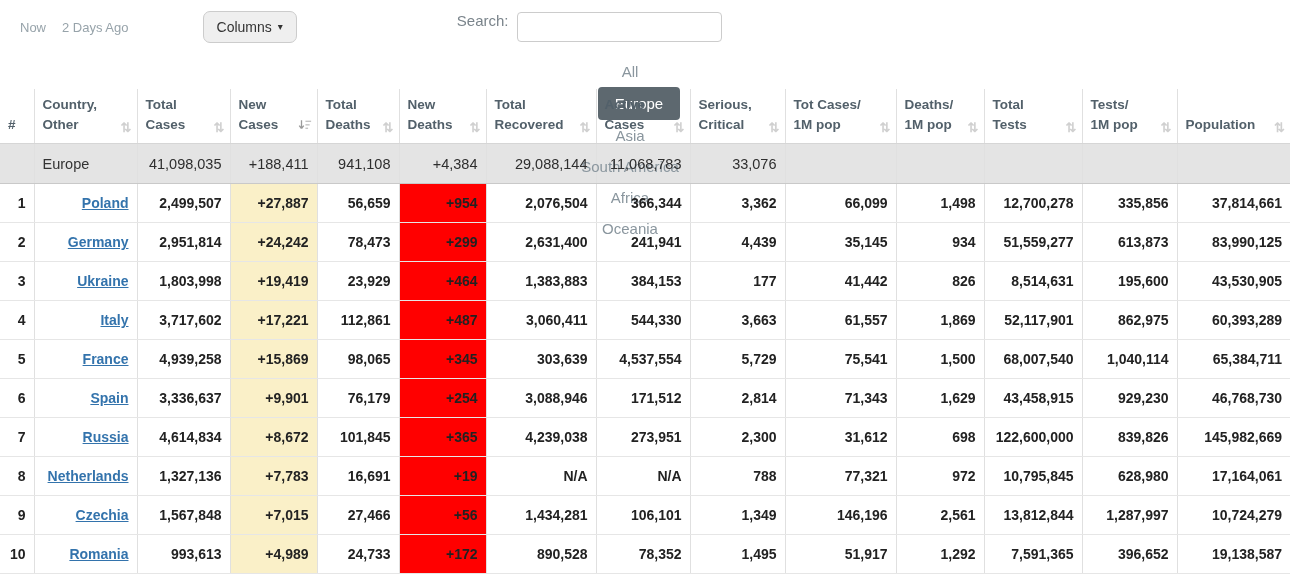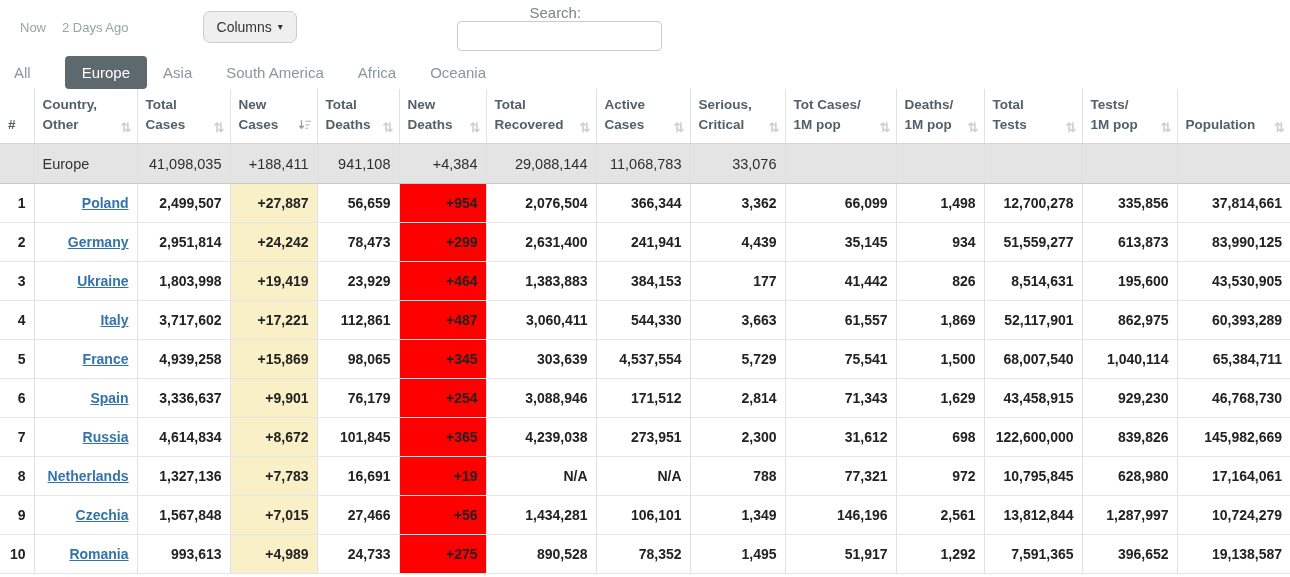--- a/index.html
+++ b/index.html
@@ -16,26 +16,26 @@
     width:1290px;height:577px;overflow:hidden;background:#fff;
     font-family:"Liberation Sans",sans-serif;
   }
   
   .toolbar{display:flex;align-items:center;padding:8px 12px 0 12px;height:46px;}
   .time-tab{font-size:13px;color:#97a3aa;padding:6px 8px;cursor:pointer;white-space:nowrap;}
   .time-tab.active{background:var(--accent-blue);color:#fff;border-radius:4px;padding:7px 16px;margin:0 8px;}
   .columns-btn{margin-left:66px;background:#efefef;border:1px solid #ccc;border-radius:7px;
     padding:7px 13px;font-size:14px;color:#333;cursor:pointer;display:flex;align-items:center;gap:6px;}
   .caret{font-size:10px;color:#333;line-height:1;}
-  .search-wrap{margin-left:160px;display:flex;align-items:center;flex-direction:column;}
+  .search-wrap{margin-left:160px;display:flex;align-items:flex-start;}
   .search-label{font-size:15px;color:#7a848b;margin-right:8px;}
   .search-input{width:205px;height:30px;border:1px solid #ccc;border-radius:4px;padding:0 8px;
     font-size:14px;outline:none;font-family:"Liberation Sans",sans-serif;}
   
-  .continent-tabs{display:flex;align-items:center;padding:10px 12px 0 12px;height:42px;}
+  .continent-tabs{display:flex;align-items:center;padding:10px 12px 0 12px;height:42px;flex-direction:column;}
   .continent-tab{font-size:15px;color:#8a969e;margin-right:30px;padding:7px 2px;cursor:pointer;white-space:nowrap;}
   .continent-tab.active{background:var(--tab-gray);color:#fff;border-radius:4px;padding:8px 17px;margin:0 14px 0 2px;}
   
   table{border-collapse:collapse;table-layout:fixed;width:1290px;margin-top:1px;}
   th,td{border-right:1px solid #e0e0e0;overflow:hidden;white-space:nowrap;}
   th:last-child,td:last-child{border-right:none;}
   th{vertical-align:bottom;text-align:left;padding:6px 6px 9px 8px;font-size:13.5px;font-weight:bold;
      color:#52606a;position:relative;border-bottom:1px solid #d6d6d6;height:40px;cursor:pointer;}
   .th-line{display:block;line-height:1.45;}
   .sort-icon{position:absolute;right:5px;bottom:9px;color:#d0d0d0;font-size:13px;line-height:1;}
@@ -336,21 +336,21 @@
         <td>13,812,844</td>
         <td>1,287,997</td>
         <td class="population">10,724,279</td>
       </tr>
       <tr>
         <td class="rank">10</td>
         <td class="country"><a>Romania</a></td>
         <td>993,613</td>
         <td class="cell-yellow">+4,989</td>
         <td>24,733</td>
-        <td class="cell-red">+275</td>
+        <td class="cell-red">+172</td>
         <td>890,528</td>
         <td>78,352</td>
         <td>1,495</td>
         <td>51,917</td>
         <td>1,292</td>
         <td>7,591,365</td>
         <td>396,652</td>
         <td class="population">19,138,587</td>
       </tr>
     </tbody>

